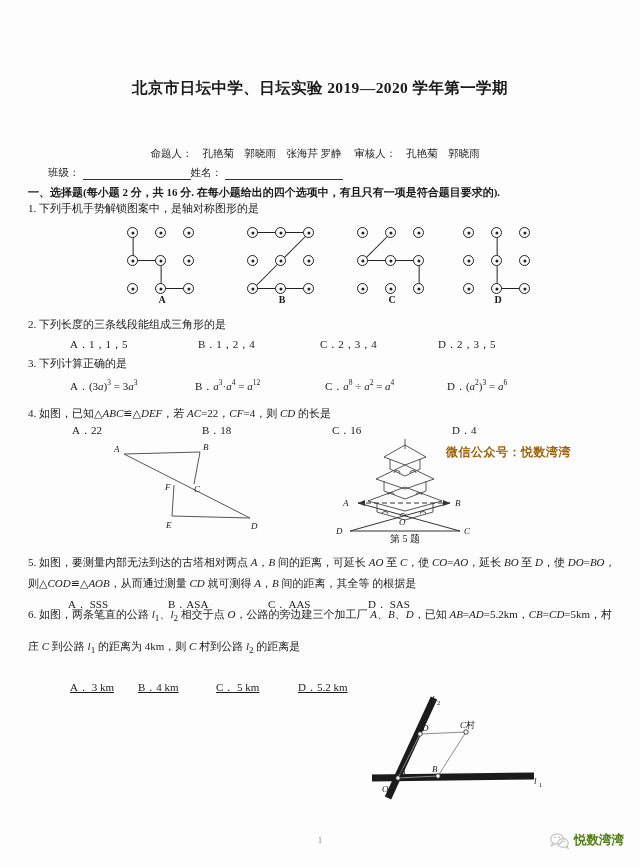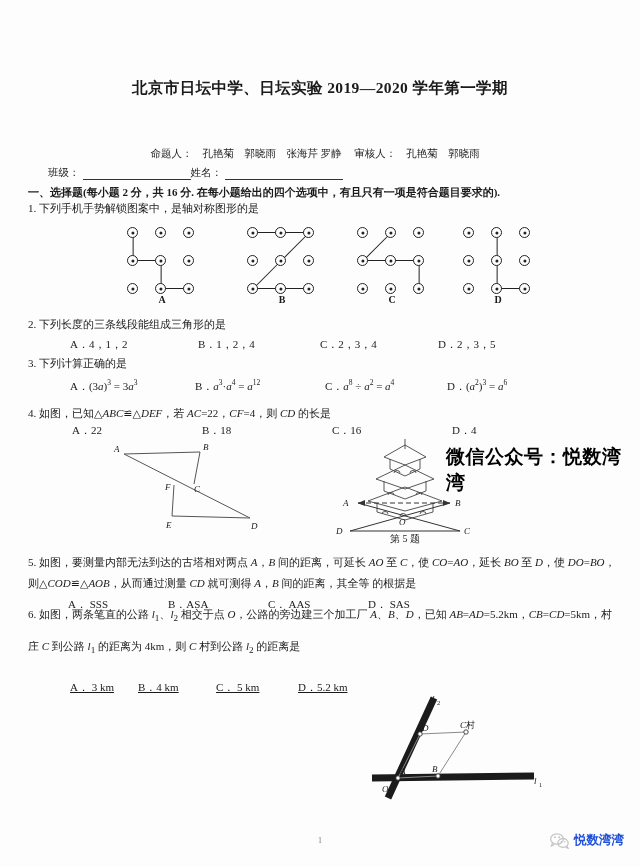--- a/index.html
+++ b/index.html
@@ -126,39 +126,39 @@
   .cap {
     position: absolute;
     font-size: 10px;
     text-align: center;
   }
 
   
   .wm-main {
     position: absolute;
     font-family: "DejaVu Sans", "Liberation Sans", sans-serif;
-    font-size: 19px;
-    font-weight: bold;
-    color: #000000;
+    font-size: 12px;
+    font-weight: bold;
+    color: #a16207;
     letter-spacing: 0.5px;
   }
   .footer-pg {
     position: absolute;
     bottom: 22px; left: 0; right: 0;
     text-align: center;
     font-size: 9px;
     color: #888;
   }
   .wm-foot {
     position: absolute;
     right: 16px; bottom: 18px;
     display: flex;
     align-items: center;
     gap: 5px;
-    color: #1d4ed8;
+    color: #4d7c0f;
     font-family: "DejaVu Sans", "Liberation Sans", sans-serif;
     font-size: 12.5px;
     font-weight: bold;
   }
   .wm-foot svg { display: block; }
 </style>
 </head>
 <body>
 
 <div class="page">
@@ -255,21 +255,21 @@
       <div class="dot" style="left: 3px; top: 59px;"></div>
       <div class="dot" style="left: 31px; top: 59px;"></div>
       <div class="dot" style="left: 59px; top: 59px;"></div>
     </div>
 
   <div class="q" style="top:316px;">
     <span>2.</span>
     <span>下列长度的三条线段能组成三角形的是</span>
   </div>
   <div class="opts" style="top:337px; left:70px; width:500px;">
-    <span class="o" style="width:128px;">A．4，1，2</span>
+    <span class="o" style="width:128px;">A．1，1，5</span>
     <span class="o" style="width:122px;">B．1，2，4</span>
     <span class="o" style="width:118px;">C．2，3，4</span>
     <span class="o">D．2，3，5</span>
   </div>
 
   <div class="q" style="top:355px;">
     <span>3.</span>
     <span>下列计算正确的是</span>
   </div>
   <div class="opts" style="top:378px; left:70px; width:510px;">

